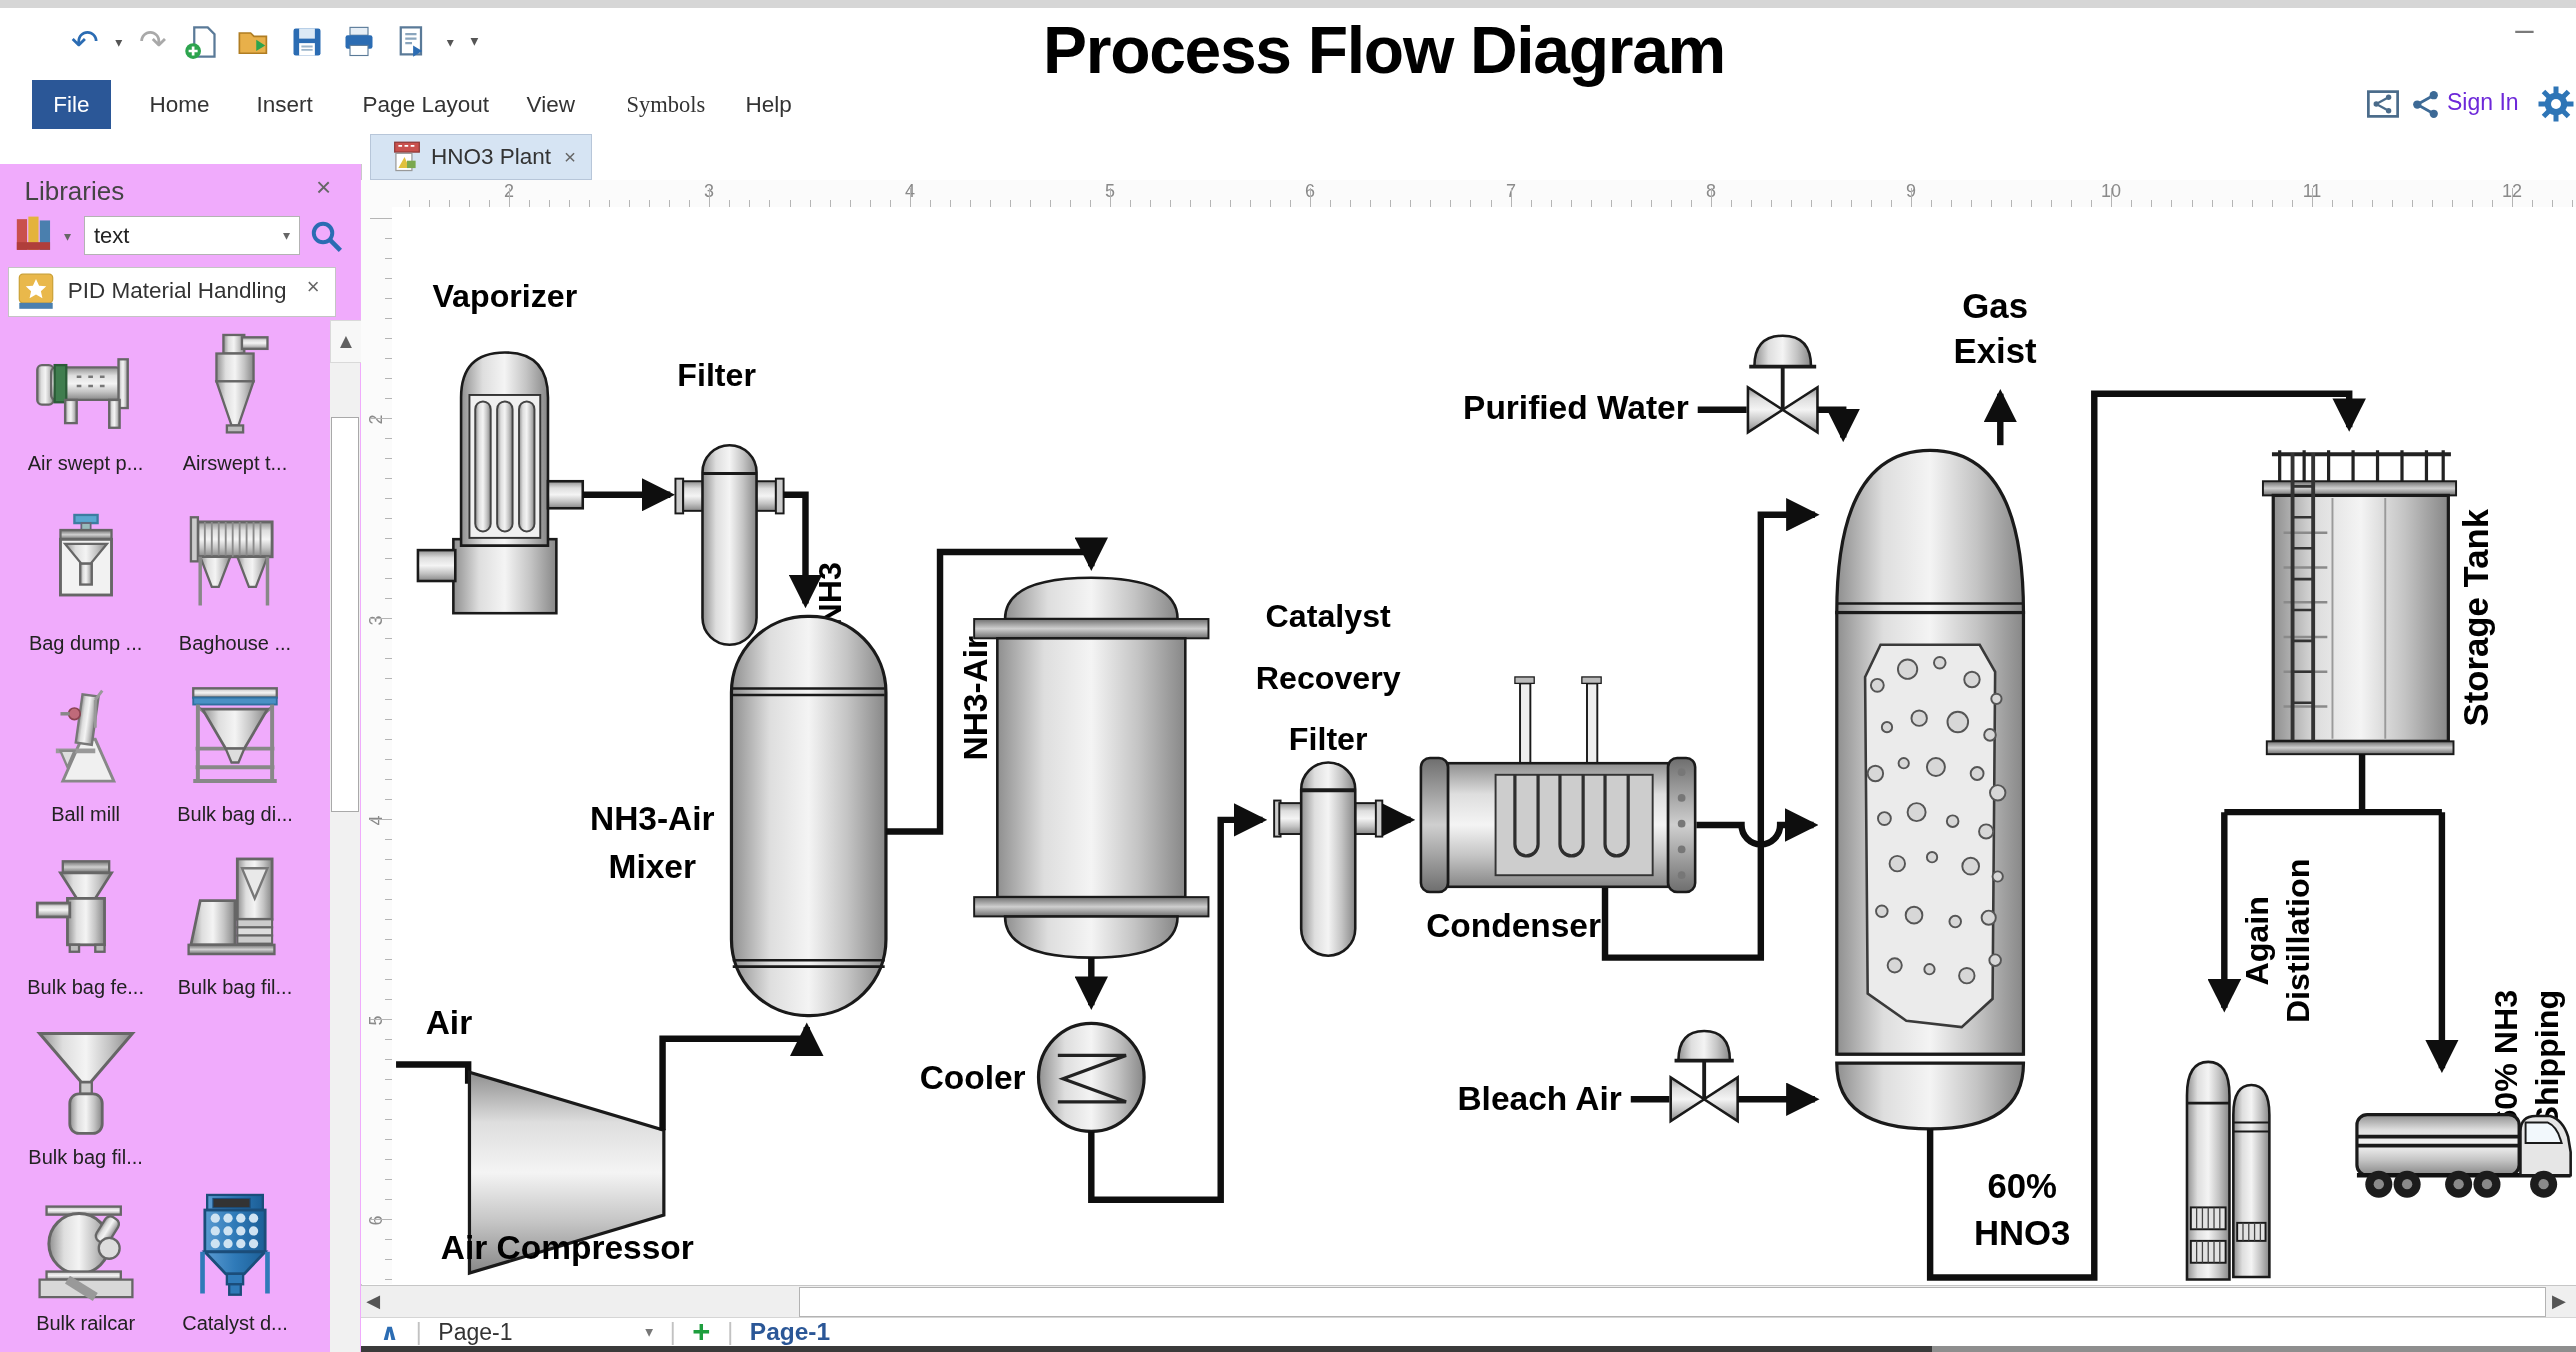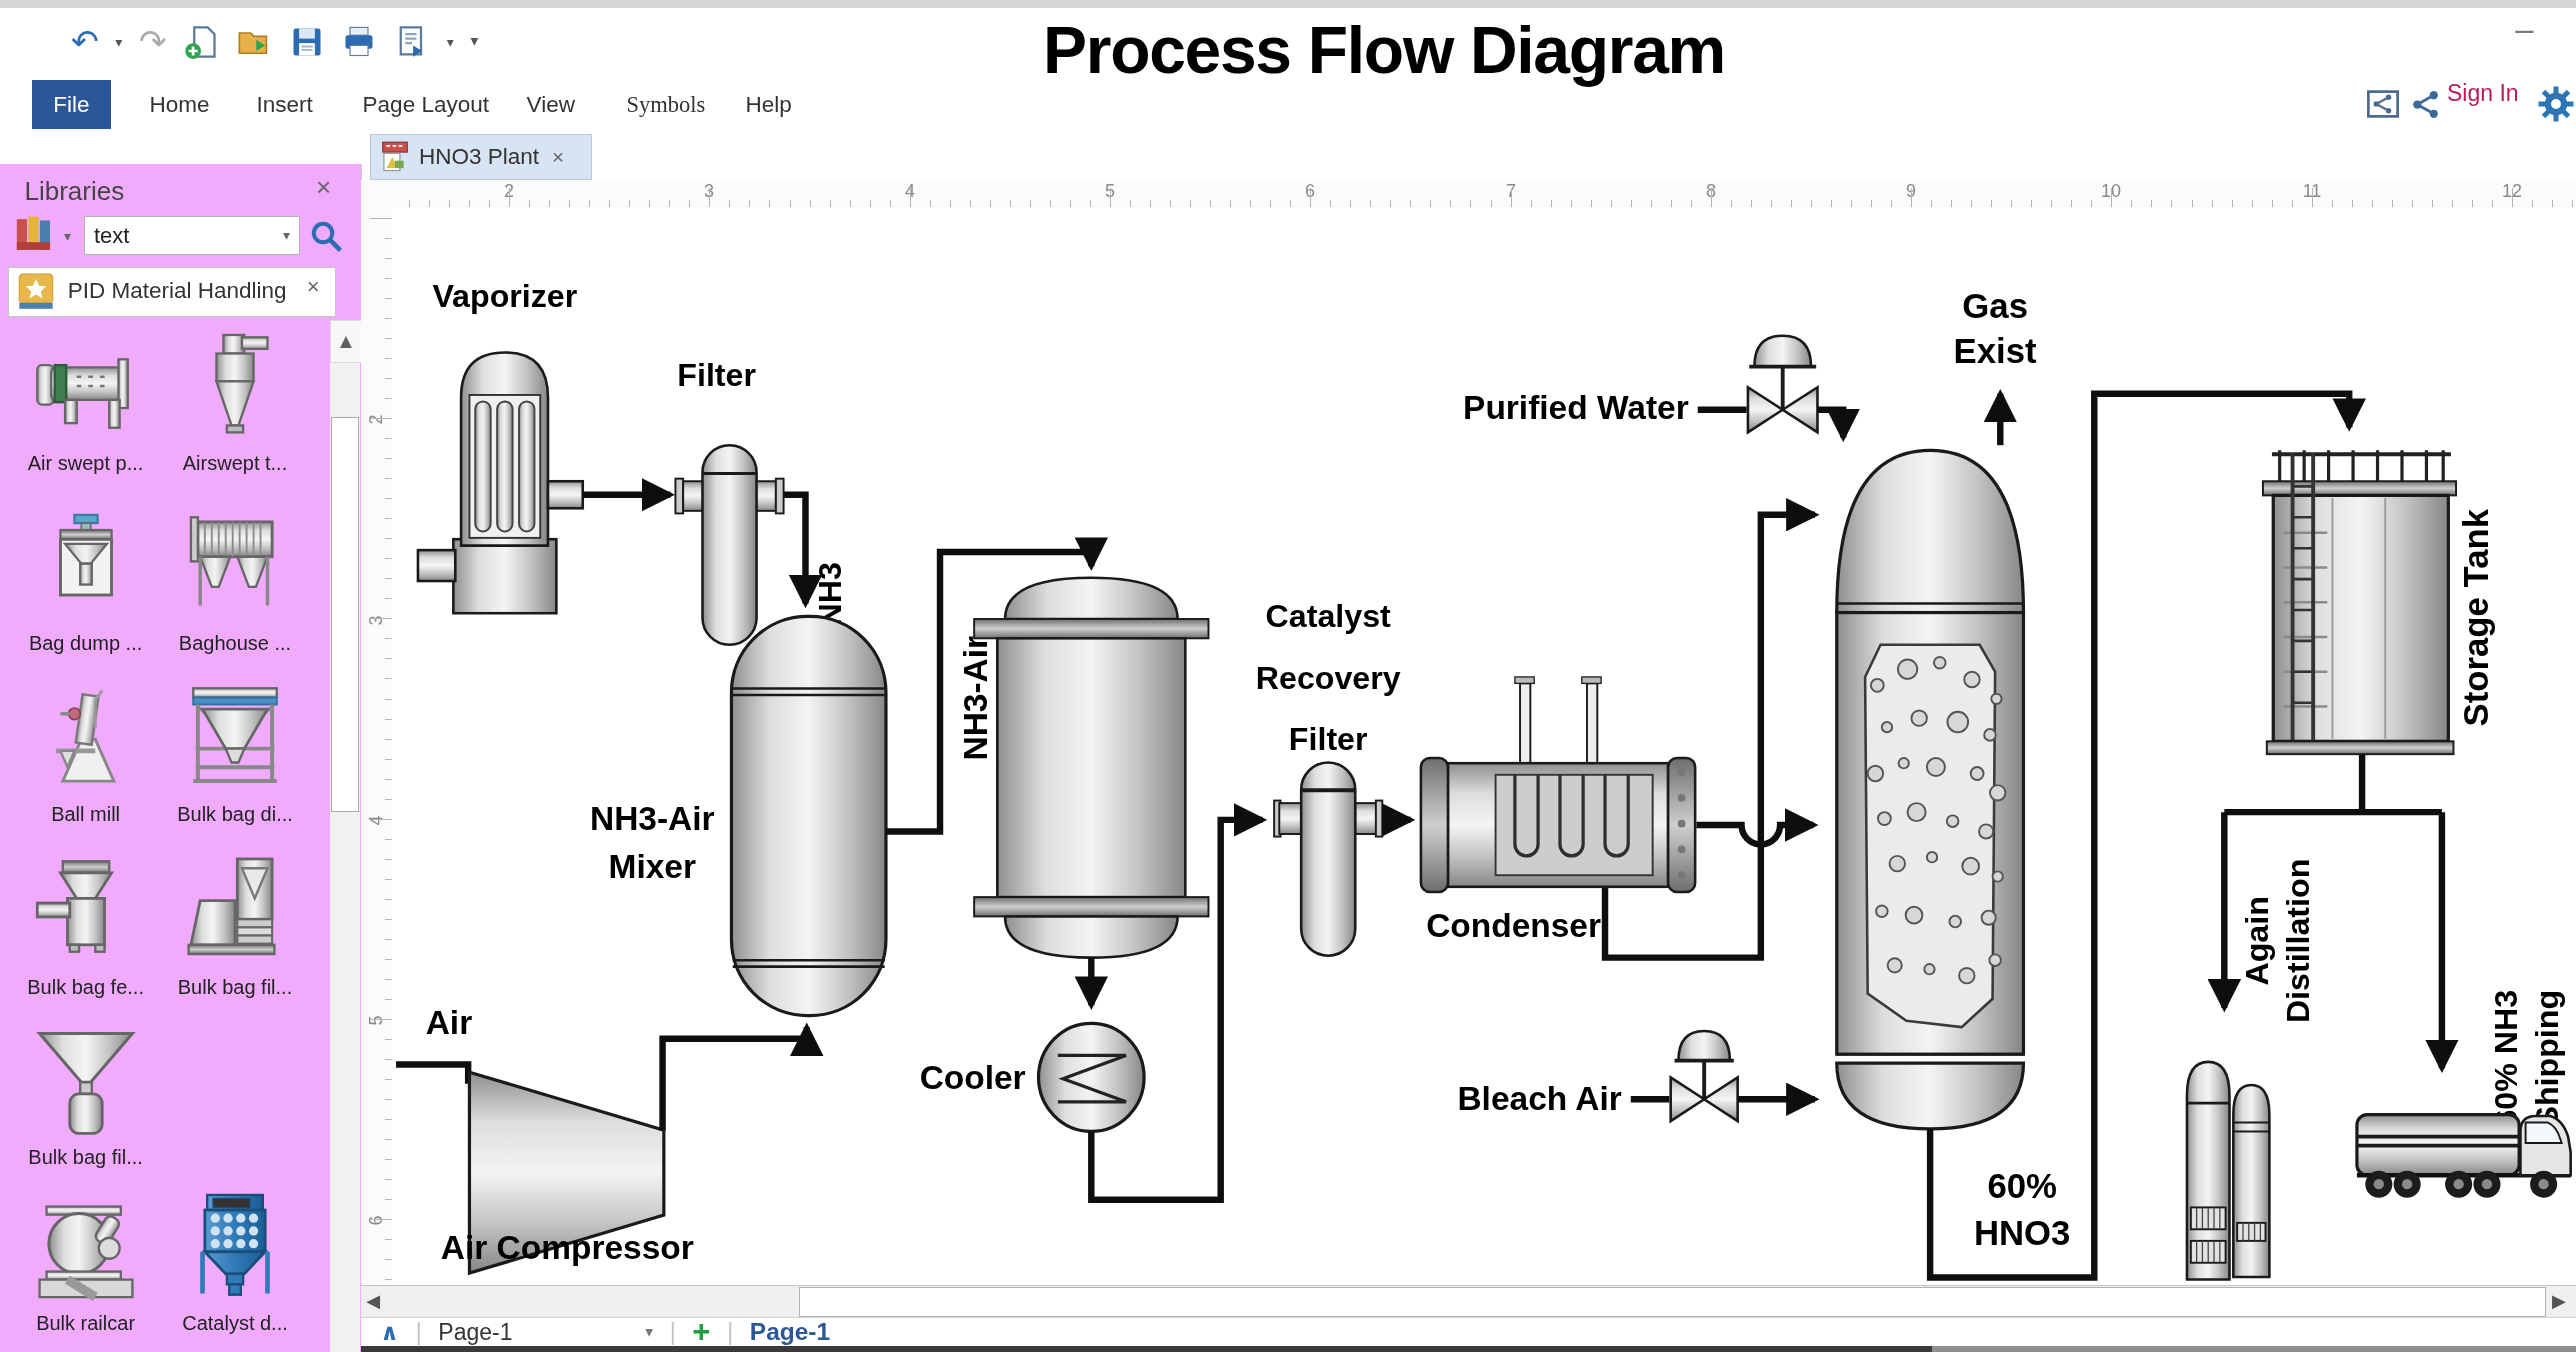--- a/index.html
+++ b/index.html
@@ -9,39 +9,39 @@
   .glyph{font-family:"DejaVu Sans","Liberation Sans",sans-serif;}
   
   #topstrip{left:0;top:0;width:2576px;height:7.7px;background:#d6d6d6;}
   #qtb{left:71px;top:19.3px;height:45px;display:flex;align-items:center;gap:16.7px;}
   .menu-item{position:absolute;top:82px;height:46px;line-height:46px;font-size:22.5px;color:#333;padding:0 11.6px;}
   #file-btn{position:absolute;left:32px;top:80px;width:79px;height:49px;background:#2b5797;color:#fff;
             font-size:22.5px;text-align:center;line-height:49px;}
   #title{left:914px;top:11.6px;width:940px;text-align:center;font-size:66px;font-weight:800;
          letter-spacing:-1.3px;color:#000;white-space:nowrap;}
   #min-btn{left:2505px;top:18px;width:39px;height:26px;color:#7a7a7a;font-size:33px;line-height:22px;text-align:center;}
-  #signin{left:2447px;top:80px;font-size:23px;color:#be185d;}
+  #signin{left:2447px;top:89px;font-size:23px;color:#6d28d9;}
   
   #panel{left:0;top:132px;width:361px;height:1220px;background:#f0abfc;border-right:1.3px solid #c9c9c9;margin-top:32px;}
   #lib-title{left:24.5px;top:11.6px;font-size:26px;color:#444;}
   .xbtn{color:#666;font-size:26px;}
   #search-input{position:absolute;left:84px;top:52px;width:196px;height:37px;border:1.3px solid #b3b3b3;
       font-size:22px;padding:0 9px;color:#222;font-family:"Liberation Sans",sans-serif;}
   #pid-header{position:absolute;left:7.7px;top:103px;width:326px;height:48px;border:1.3px solid #c4c4c4;background:#fff;}
   #pid-title{left:59px;top:10.3px;font-size:22.5px;color:#333;}
   .lib-item{position:absolute;width:148px;text-align:center;}
   .lib-lbl{margin-top:2.6px;font-size:20px;color:#222;white-space:nowrap;}
   #pscroll{position:absolute;left:330px;top:156px;width:30px;height:1141px;background:#f1f1f1;}
   .sbtn{position:absolute;left:0;width:30px;height:41px;background:#f7f7f7;border:0.6px solid #d9d9d9;
         text-align:center;color:#606060;font-size:15.5px;line-height:41px;}
   #pthumb{position:absolute;left:1.3px;top:97px;width:26px;height:393px;background:#fff;border:1.3px solid #a9a9a9;}
   .cuticon{position:absolute;background:#777;border-radius:5.2px 5.2px 0 0;}
   
   #doc-tab{left:370px;top:134px;width:222px;height:46px;background:#d6e4f3;border:0.6px solid #b7c6d9;
-           display:flex;align-items:center;gap:9px;padding-left:9px;box-sizing:border-box;}
+           display:flex;align-items:center;gap:9px;padding-left:21px;box-sizing:border-box;}
   #doc-tab span.tl{font-size:22.5px;color:#333;}
   #ruler-h{left:361px;top:180px;width:2215px;height:27px;background:#fbfbfb;border-bottom:1.3px solid #ababab;overflow:hidden;}
   #ruler-corner{left:361px;top:180px;width:31px;height:27px;background:#e6e6e6;border-right:0.6px solid #bbb;}
   .rn{position:absolute;top:1.3px;transform:translateX(-50%);font-size:18px;color:#8a8a8a;}
   .rnv{position:absolute;left:1.3px;width:28px;text-align:center;transform:rotate(-90deg);font-size:18px;color:#8a8a8a;}
   .tk{position:absolute;bottom:0;width:1.3px;background:#b5b5b5;}
   .tkv{position:absolute;right:0;height:1.3px;background:#b5b5b5;}
   #ruler-v{left:361px;top:207px;width:31px;height:1077px;background:#fbfbfb;border-right:1.3px solid #ababab;overflow:hidden;}
   #canvas{left:392px;top:207px;width:2184px;height:1077px;background:#fff;}
   

